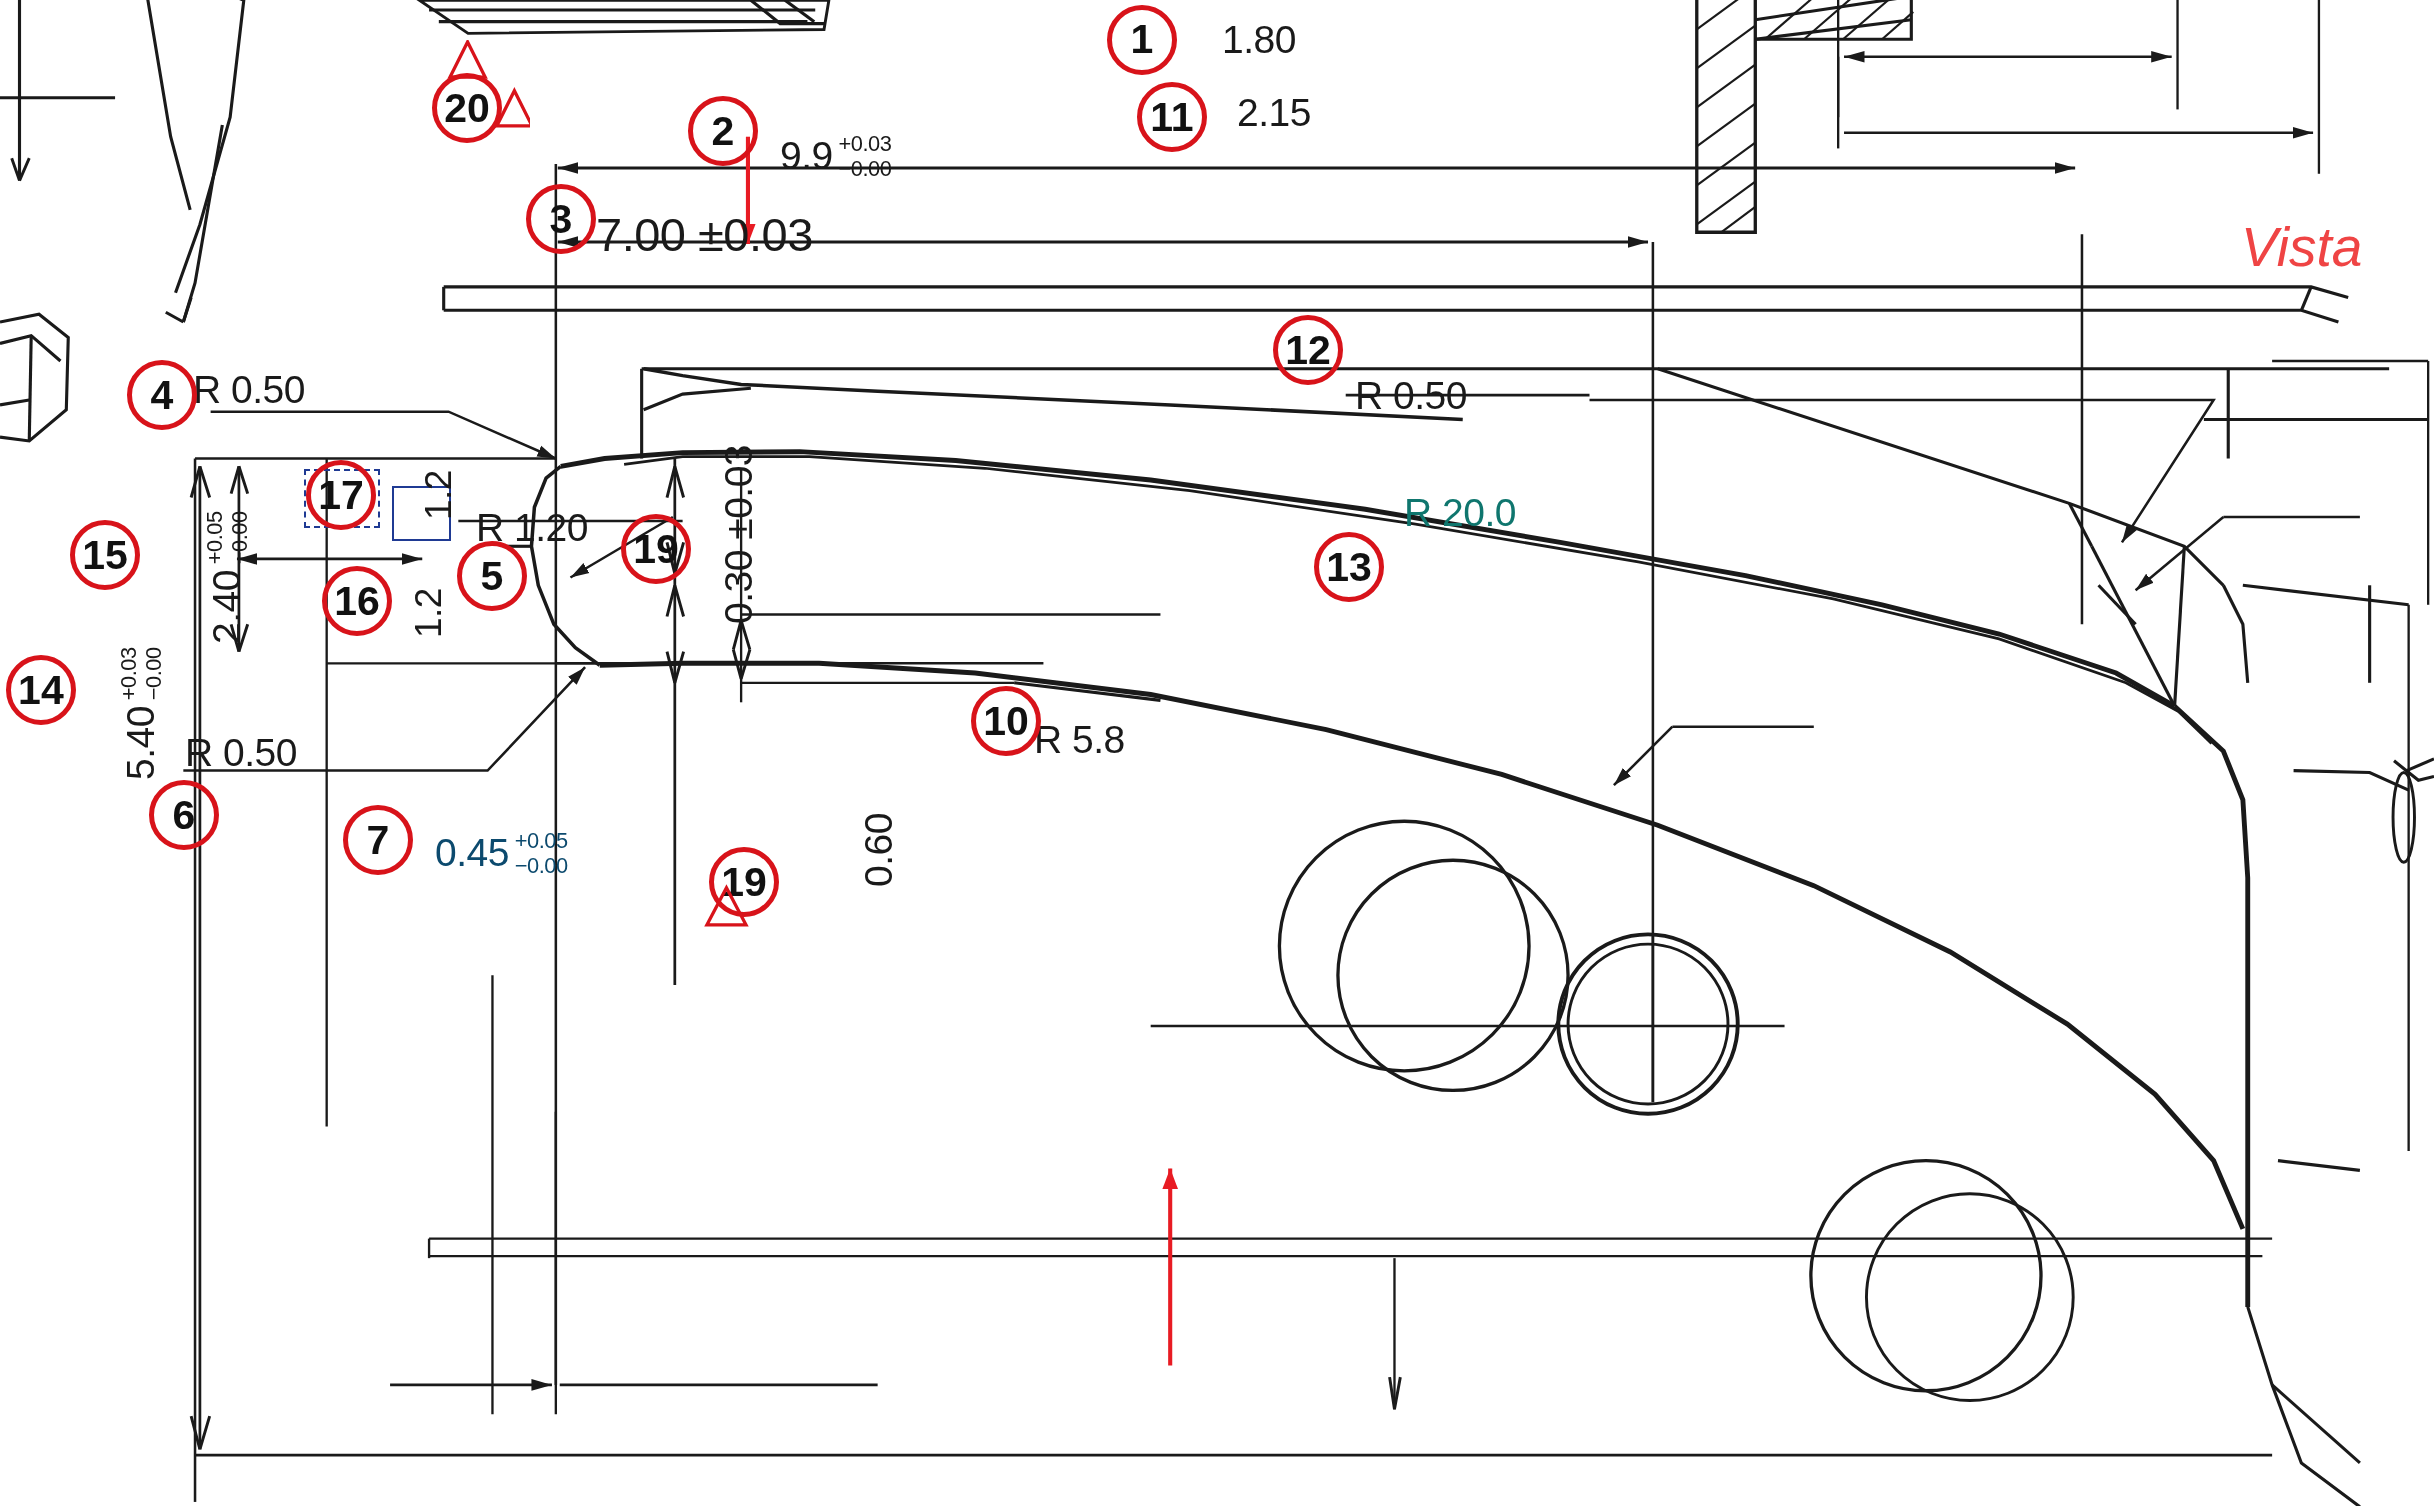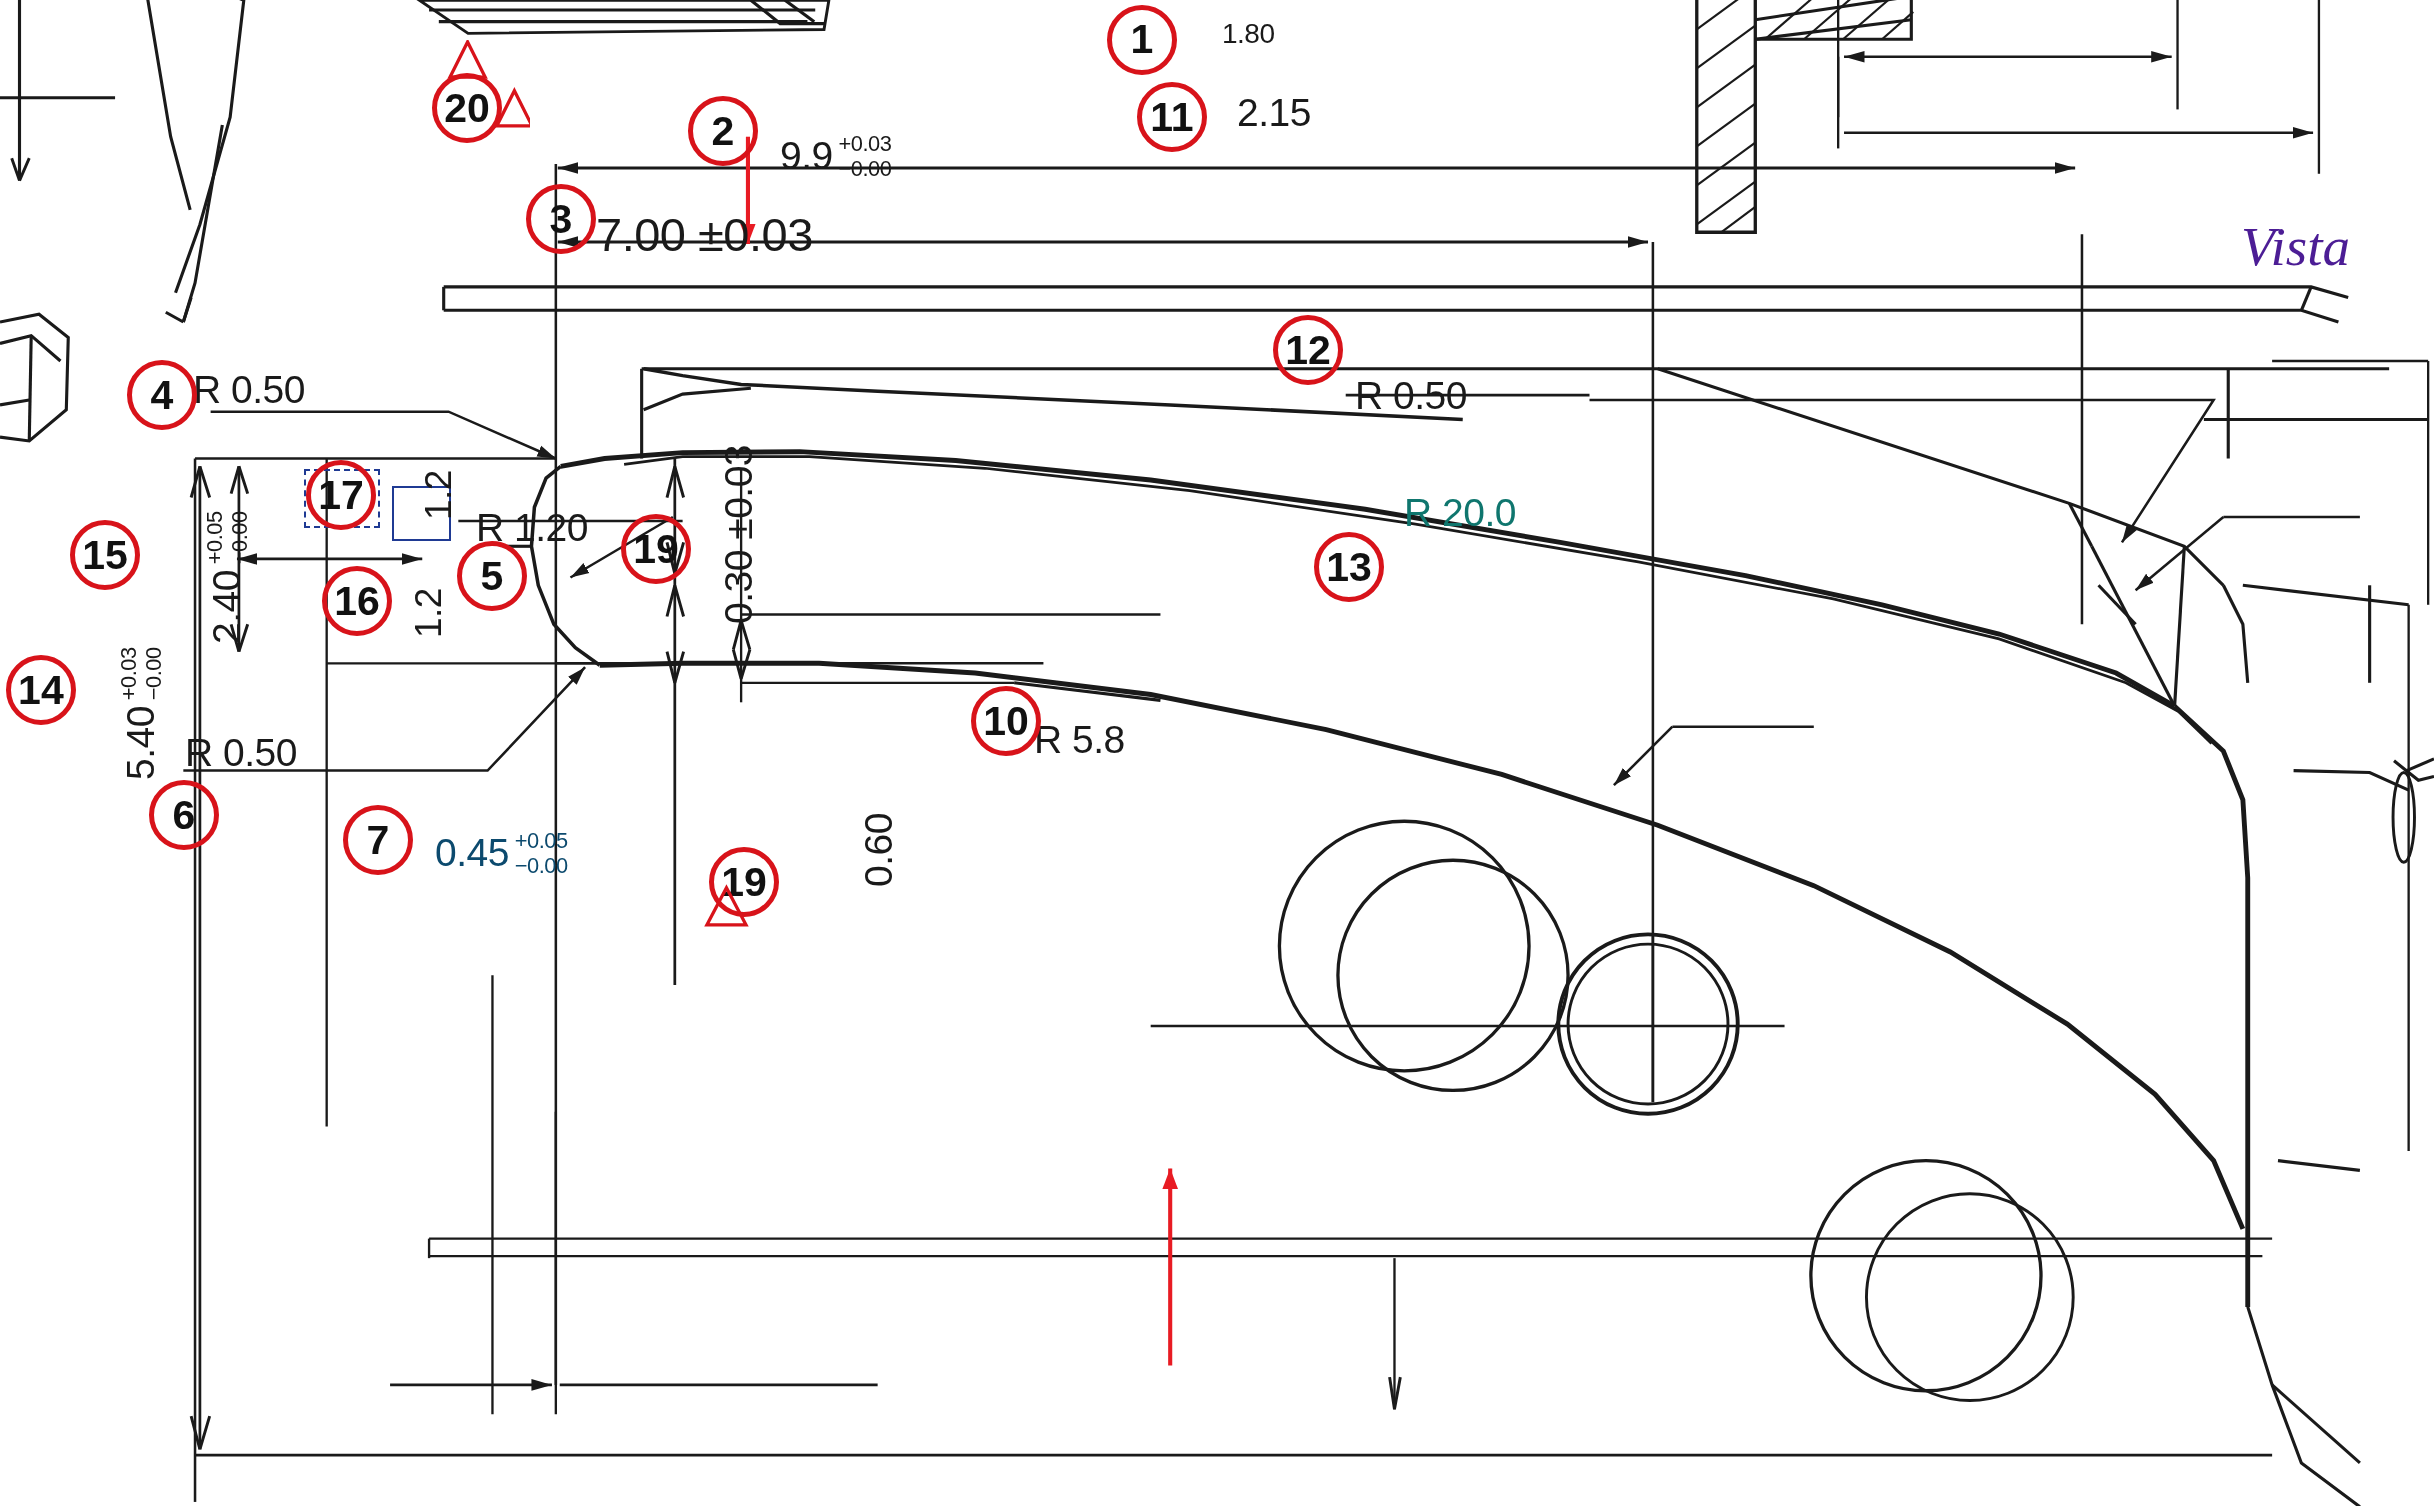--- a/index.html
+++ b/index.html
@@ -63,23 +63,23 @@
     position: relative;
     top: -2px;
   }
   .tol-stack span { display: block; }
   .rot90 {
     transform-origin: 0 0;
     transform: rotate(-90deg);
   }
   .vista-label {
     position: absolute;
-    font-family: Liberation Serif, serif;
+    font-family: Liberation Sans, sans-serif;
     font-style: italic;
-    color: #4c1d95;
+    color: #ef4444;
     white-space: nowrap;
   }
   .sel-box {
     position: absolute;
     box-sizing: border-box;
   }
   .sel-box.dashed {
     border: 2.9px dashed #1f3a93;
   }
   .sel-box.solid {
@@ -287,21 +287,21 @@
 
       <path d="M767,140 L767,250" marker-end="url(#arrRed)"></path>
 
       <path d="M1200,1400 L1200,1198" marker-end="url(#arrRed)"></path>
     </g>
   </svg>
 
   <div class="balloon-layer" id="annoLayer">
       <div class="sel-box dashed" style="left: 304px; top: 469px; width: 76px; height: 59px; border-color: rgb(31, 58, 147); pointer-events: auto;"></div>
       <div class="sel-box solid" style="left: 392px; top: 486px; width: 59px; height: 55px; border-color: rgb(31, 58, 147); pointer-events: auto;"></div>
-      <div class="dim-text" style="left: 1222px; top: 17.6px; font-size: 28px; color: rgb(26, 26, 26);"><span>1.80</span></div>
+      <div class="dim-text" style="left: 1222px; top: 17.6px; font-size: 39px; color: rgb(26, 26, 26);"><span>1.80</span></div>
       <div class="dim-text" style="left: 1237px; top: 91px; font-size: 39px; color: rgb(26, 26, 26);"><span>2.15</span></div>
       <div class="dim-text" style="left: 780px; top: 134px; font-size: 39px; color: rgb(26, 26, 26);"><span>9.9</span><span class="tol-stack"><span>+0.03</span><span>−0.00</span></span></div>
       <div class="dim-text" style="left: 596px; top: 207px; font-size: 47px; color: rgb(26, 26, 26);"><span>7.00 ±0.03</span></div>
       <div class="dim-text" style="left: 193px; top: 368px; font-size: 39px; color: rgb(26, 26, 26);"><span>R 0.50</span></div>
       <div class="dim-text" style="left: 1355px; top: 374px; font-size: 39px; color: rgb(26, 26, 26);"><span>R 0.50</span></div>
       <div class="dim-text" style="left: 1404px; top: 491px; font-size: 39px; color: #0f766e;"><span>R 20.0</span></div>
       <div class="dim-text" style="left: 476px; top: 498px; font-size: 39px; color: rgb(26, 26, 26); margin-top: 8px;"><span>R 1.20</span></div>
       <div class="dim-text" style="left: 185px; top: 731px; font-size: 39px; color: rgb(26, 26, 26);"><span>R 0.50</span></div>
       <div class="dim-text" style="left: 1034px; top: 718px; font-size: 39px; color: rgb(26, 26, 26); text-align: center;"><span>R 5.8</span></div>
       <div class="dim-text" style="left: 435px; top: 831px; font-size: 39px; color: #0c4a6e;"><span>0.45</span><span class="tol-stack"><span>+0.05</span><span>−0.00</span></span></div>

